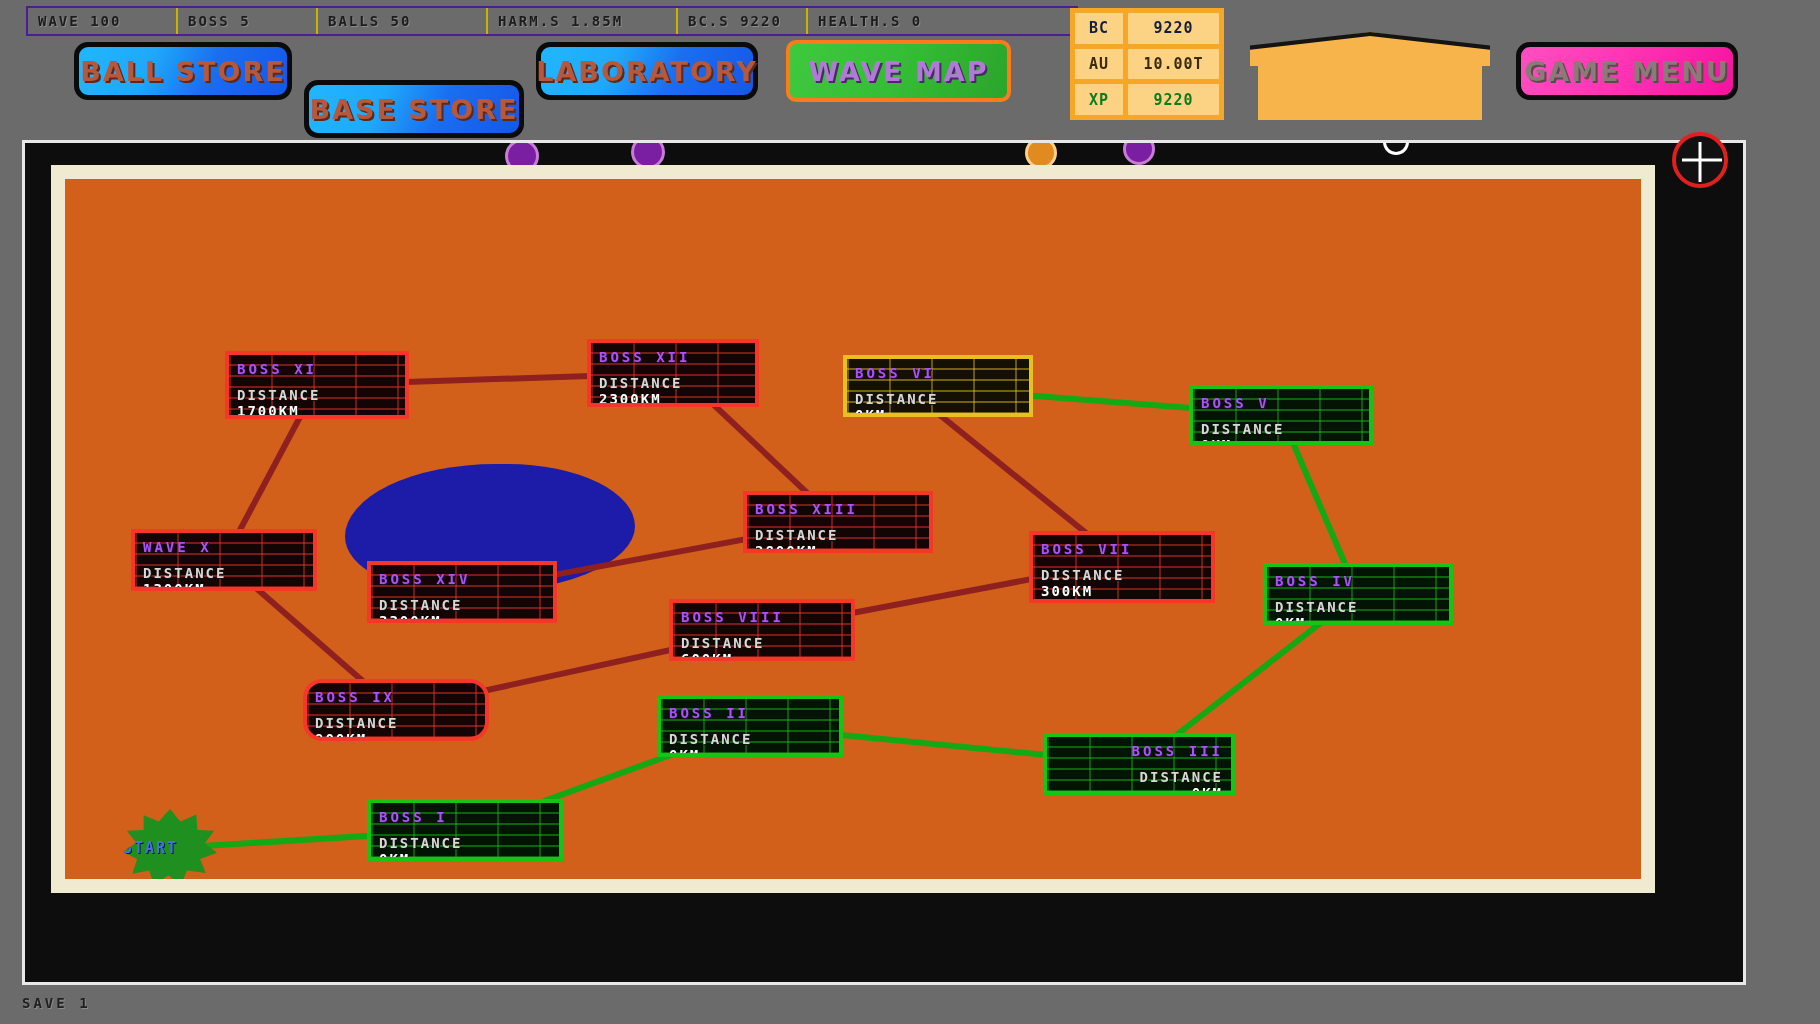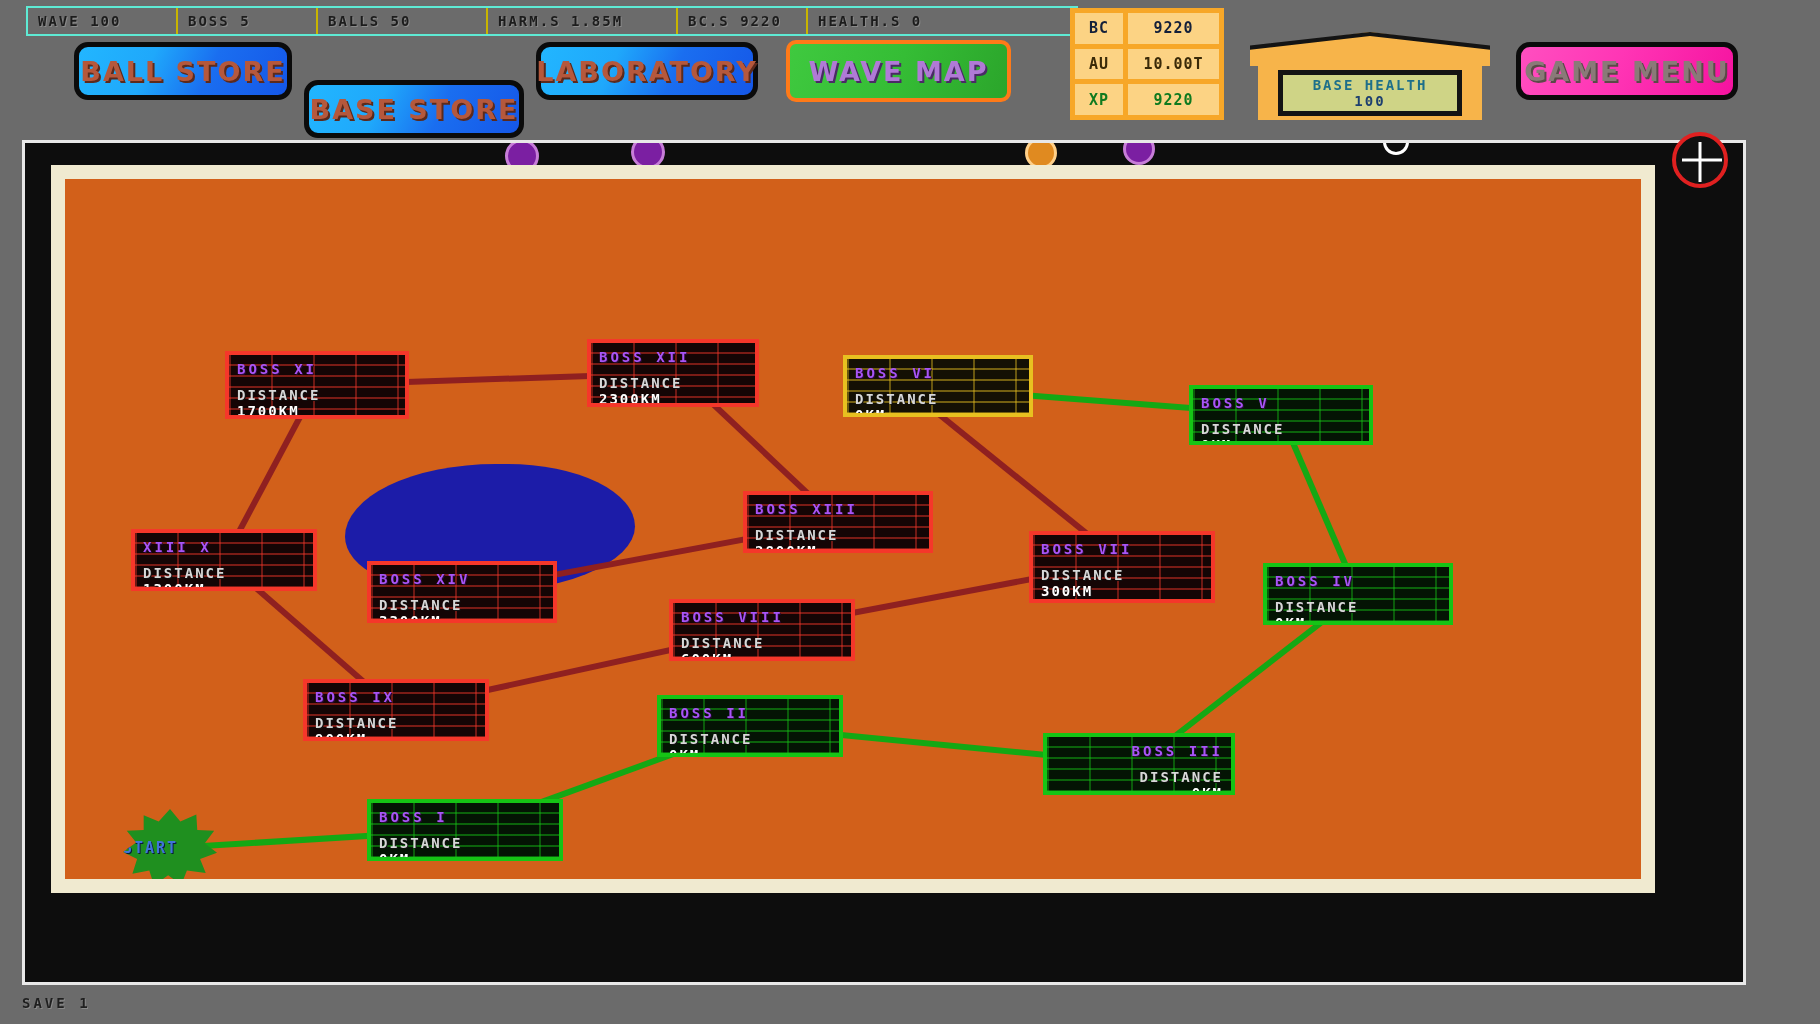--- a/index.html
+++ b/index.html
@@ -6,21 +6,21 @@
   html,body{ background:#6b6b6b; }
   body{
     width:1820px; height:1024px; position:relative; overflow:hidden;
     font-family:"DejaVu Sans Mono", monospace;
     image-rendering:pixelated;
   }
 
   
   #status-bar{
     position:absolute; left:26px; top:6px; width:1052px; height:30px;
-    border:2px solid #5eead4; display:flex; background:#6b6b6b;
+    border:2px solid #4c1d95; display:flex; background:#6b6b6b;
   }
   .stat-cell{
     border-right:2px solid #c8b400; height:100%;
     display:flex; align-items:center; padding:0 10px;
     color:#1c1c1c; font-size:14px; letter-spacing:2px; font-weight:bold;
     text-shadow:1px 1px 0 #8a8a8a;
     white-space:nowrap;
   }
   .stat-cell:last-child{ border-right:none; }
   .sc-w{ width:150px; } .sc-b{ width:140px; } .sc-ba{ width:170px; }
@@ -270,24 +270,20 @@
   <div class="cur-row">
     <div class="cur-key k-xp">XP</div>
     <div class="cur-val v-xp">9220</div>
   </div>
 </div>
 
 <div id="base-health">
   <div id="bh-body"></div>
   <div id="bh-roof"></div>
   <div id="bh-roof-edge"></div>
-  <div id="bh-screen">
-    <div class="bh-t">BASE HEALTH</div>
-    <div class="bh-v">100</div>
-  </div>
 </div>
 
 <div id="game-world">
   <div id="space-bg"></div>
 
   <div class="debris" style="left:480px;top:-4px;width:34px;height:34px;background:#7b1fa2;border:3px solid #c77dd8;"></div>
   <div class="debris" style="left:606px;top:-8px;width:34px;height:34px;background:#7b1fa2;border:3px solid #c77dd8;"></div>
   <div class="debris" style="left:1000px;top:-6px;width:32px;height:32px;background:#e08a20;border:3px solid #ffd089;"></div>
   <div class="debris" style="left:1098px;top:-10px;width:32px;height:32px;background:#7b1fa2;border:3px solid #c77dd8;"></div>
   <div class="debris" style="left:1372px;top:46px;width:30px;height:30px;background:#e08a20;border:3px solid #ffd089;"></div>
@@ -379,27 +375,27 @@
           <div class="node locked" style="left: 964px; top: 352px; width: 186px; height: 72px;">
             <div class="n-title">BOSS VII</div>
             <div class="n-dlabel">DISTANCE</div>
             <div class="n-dval">300KM</div>
           </div>
           <div class="node locked" style="left: 604px; top: 420px; width: 186px; height: 62px;">
             <div class="n-title">BOSS VIII</div>
             <div class="n-dlabel">DISTANCE</div>
             <div class="n-dval">600KM</div>
           </div>
-          <div class="node locked" style="left: 238px; top: 500px; width: 186px; height: 62px;">
+          <div class="node locked" style="left: 238px; top: 500px; width: 186px; height: 62px; border-radius: 19px;">
             <div class="n-title">BOSS IX</div>
             <div class="n-dlabel">DISTANCE</div>
             <div class="n-dval">900KM</div>
           </div>
           <div class="node locked" style="left: 66px; top: 350px; width: 186px; height: 62px;">
-            <div class="n-title">XIII X</div>
+            <div class="n-title">WAVE X</div>
             <div class="n-dlabel">DISTANCE</div>
             <div class="n-dval">1300KM</div>
           </div>
           <div class="node locked" style="left: 160px; top: 172px; width: 184px; height: 68px;">
             <div class="n-title">BOSS XI</div>
             <div class="n-dlabel">DISTANCE</div>
             <div class="n-dval">1700KM</div>
           </div>
           <div class="node locked" style="left: 522px; top: 160px; width: 172px; height: 68px;">
             <div class="n-title">BOSS XII</div>

